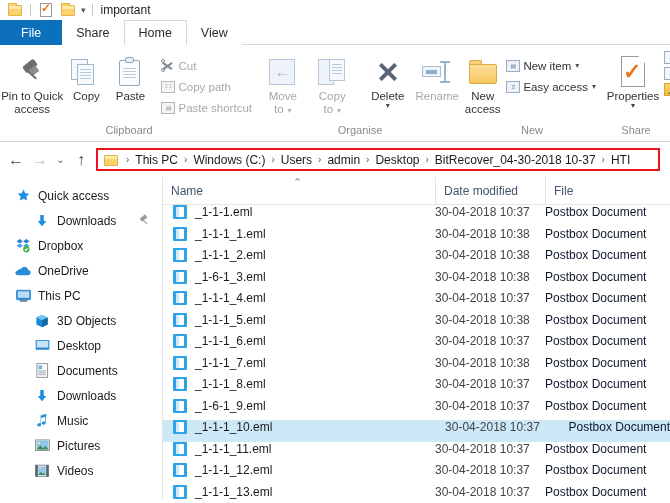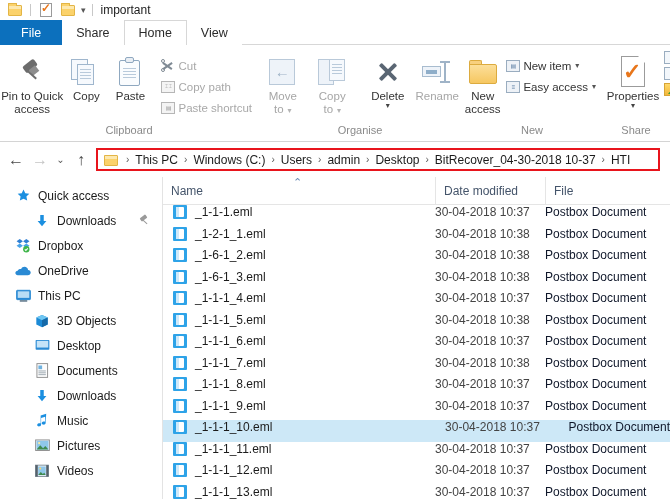--- a/index.html
+++ b/index.html
@@ -631,29 +631,29 @@
           <span class="cell-name">
               <span class="fileicon"></span>
               <span>_1-1-1.eml</span>
             </span>
           <span class="cell-date">30-04-2018 10:37</span>
           <span class="cell-type">Postbox Document</span>
         </div>
         <div class="row">
           <span class="cell-name">
               <span class="fileicon"></span>
-              <span>_1-2-1_1.eml</span>
+              <span>_1-1-1_1.eml</span>
             </span>
           <span class="cell-date">30-04-2018 10:38</span>
           <span class="cell-type">Postbox Document</span>
         </div>
         <div class="row">
           <span class="cell-name">
               <span class="fileicon"></span>
-              <span>_1-6-1_2.eml</span>
+              <span>_1-1-1_2.eml</span>
             </span>
           <span class="cell-date">30-04-2018 10:38</span>
           <span class="cell-type">Postbox Document</span>
         </div>
         <div class="row">
           <span class="cell-name">
               <span class="fileicon"></span>
               <span>_1-6-1_3.eml</span>
             </span>
           <span class="cell-date">30-04-2018 10:38</span>
@@ -695,21 +695,21 @@
           <span class="cell-name">
               <span class="fileicon"></span>
               <span>_1-1-1_8.eml</span>
             </span>
           <span class="cell-date">30-04-2018 10:37</span>
           <span class="cell-type">Postbox Document</span>
         </div>
         <div class="row">
           <span class="cell-name">
               <span class="fileicon"></span>
-              <span>_1-1-1_9.eml</span>
+              <span>_1-6-1_9.eml</span>
             </span>
           <span class="cell-date">30-04-2018 10:37</span>
           <span class="cell-type">Postbox Document</span>
         </div>
         <div class="row selected">
           <span class="cell-name">
               <span class="fileicon"></span>
               <span>_1-1-1_10.eml</span>
             </span>
           <span class="cell-date">30-04-2018 10:37</span>

